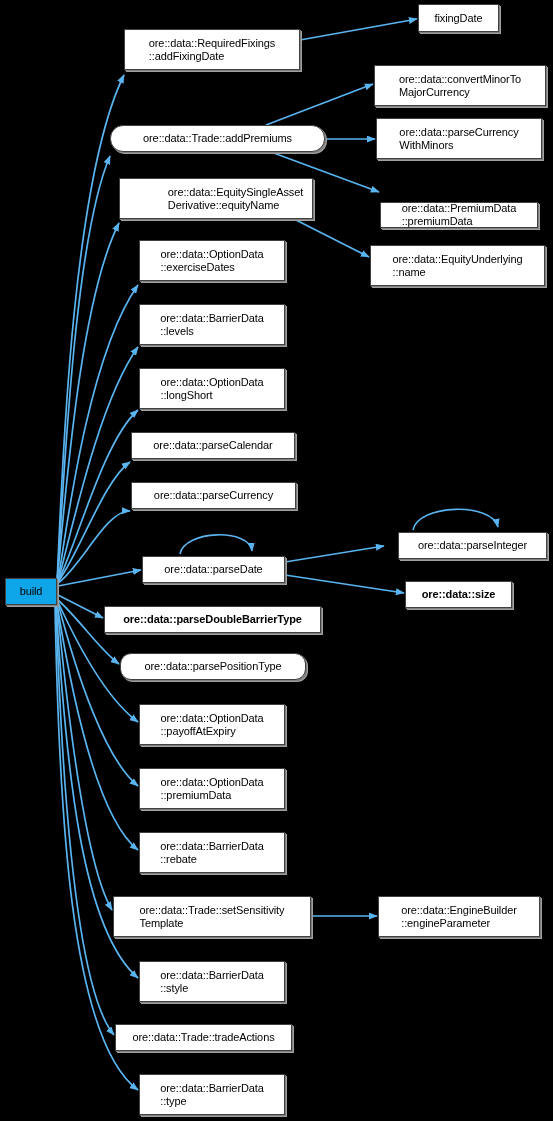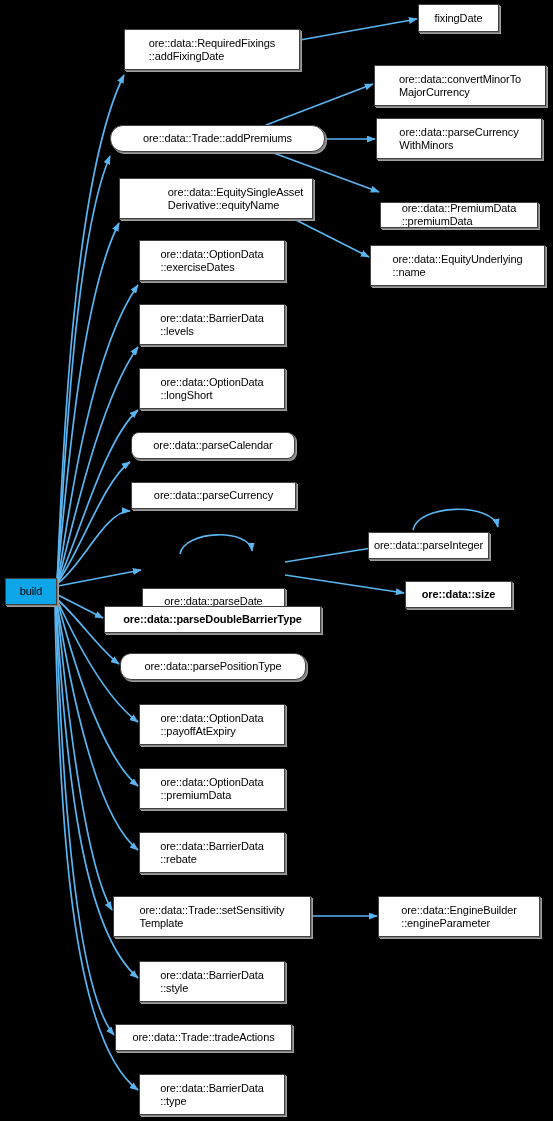--- a/index.html
+++ b/index.html
@@ -84,24 +84,24 @@
       <div class="node" style="left: 119px; top: 178px; width: 194px; height: 41px; padding-left: 39px;">ore::data::EquitySingleAsset
 Derivative::equityName</div>
       <div class="node" style="left: 370px; top: 245px; width: 175px; height: 41px;">ore::data::EquityUnderlying
 ::name</div>
       <div class="node" style="left: 139px; top: 240px; width: 146px; height: 41px;">ore::data::OptionData
 ::exerciseDates</div>
       <div class="node" style="left: 139px; top: 304px; width: 146px; height: 41px;">ore::data::BarrierData
 ::levels</div>
       <div class="node" style="left: 139px; top: 368px; width: 146px; height: 41px;">ore::data::OptionData
 ::longShort</div>
-      <div class="node" style="left: 131px; top: 432px; width: 164px; height: 27px; border-radius: 8px;">ore::data::parseCalendar</div>
+      <div class="node" style="left: 131px; top: 432px; width: 164px; height: 27px;">ore::data::parseCalendar</div>
       <div class="node" style="left: 131px; top: 482px; width: 165px; height: 27px;">ore::data::parseCurrency</div>
-      <div class="node" style="left: 142px; top: 556px; width: 143px; height: 27px; margin-top: 32px;">ore::data::parseDate</div>
-      <div class="node" style="left: 368px; top: 532px; width: 121px; height: 27px;">ore::data::parseInteger</div>
+      <div class="node" style="left: 142px; top: 556px; width: 143px; height: 27px;">ore::data::parseDate</div>
+      <div class="node" style="left: 398px; top: 532px; width: 149px; height: 27px;">ore::data::parseInteger</div>
       <div class="node" style="left: 405px; top: 581px; width: 107px; height: 27px; font-weight: bold;">ore::data::size</div>
       <div class="node" style="left: 104px; top: 606px; width: 217px; height: 27px; font-weight: bold;">ore::data::parseDoubleBarrierType</div>
       <div class="node" style="left: 120px; top: 653px; width: 186px; height: 27px; border-radius: 11px;">ore::data::parsePositionType</div>
       <div class="node" style="left: 139px; top: 704px; width: 146px; height: 41px;">ore::data::OptionData
 ::payoffAtExpiry</div>
       <div class="node" style="left: 139px; top: 768px; width: 146px; height: 41px;">ore::data::OptionData
 ::premiumData</div>
       <div class="node" style="left: 139px; top: 832px; width: 146px; height: 41px;">ore::data::BarrierData
 ::rebate</div>
       <div class="node" style="left: 113px; top: 896px; width: 198px; height: 41px;">ore::data::Trade::setSensitivity

